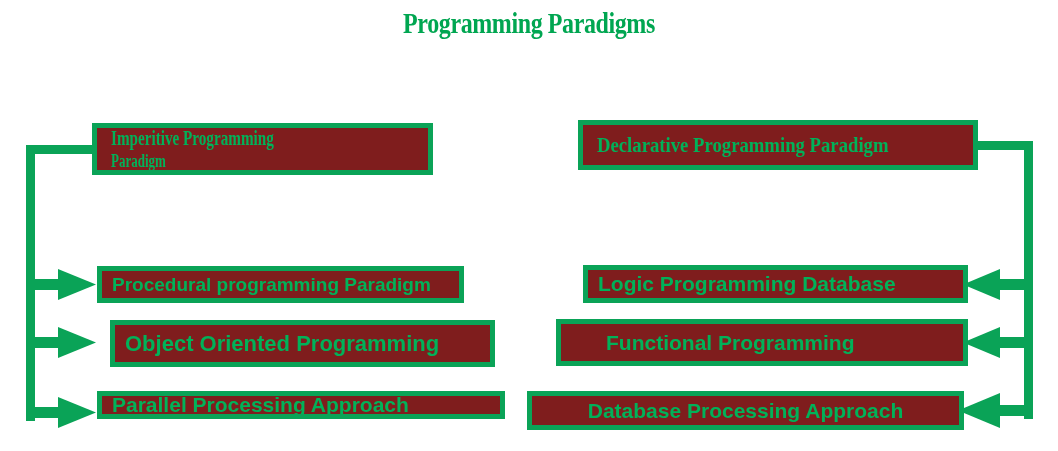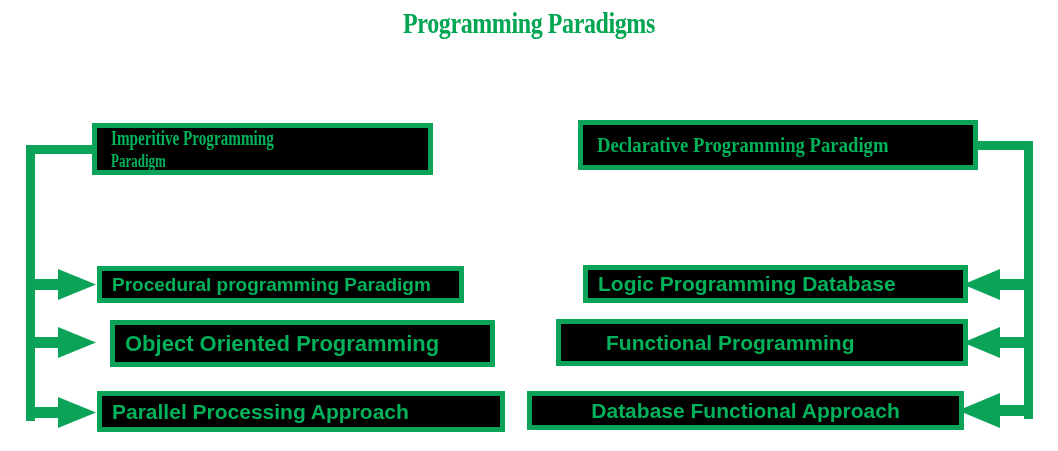--- a/index.html
+++ b/index.html
@@ -25,21 +25,21 @@
     font-size:30px;
     color:#00a651;
     letter-spacing:-0.5px;
     transform:scaleX(0.80);
     transform-origin:center top;
     white-space:nowrap;
   }
   .box{
     position:absolute;
     box-sizing:border-box;
-    background:#000000;
+    background:#7f1d1d;
     border:5px solid #0aa357;
     display:flex;
     align-items:center;
     color:#00b259;
     font-weight:bold;
     white-space:nowrap;
     overflow:hidden;
   }
   .box span{display:block;width:100%;}
 
@@ -113,33 +113,33 @@
   </div>
 
   <div class="box sans-box pad-l-sm" style="left:97px;top:266px;width:367px;height:37px;font-size:19px;">
     <span>Procedural programming Paradigm</span>
   </div>
 
   <div class="box sans-box pad-l-sm" style="left:98px;top:320px;width:385px;height:47px;font-size:22px;margin-left:12px;">
     <span>Object Oriented Programming</span>
   </div>
 
-  <div class="box sans-box pad-l-sm" style="left:97px;top:391px;width:408px;height:41px;font-size:21px;">
+  <div class="box sans-box pad-l-sm" style="left:97px;top:391px;width:408px;height:28px;font-size:21px;">
     <span>Parallel Processing  Approach</span>
   </div>
 
   <div class="box serif-box pad-l" style="left:578px;top:120px;width:400px;height:50px;font-size:22px;">
     <span>Declarative Programming Paradigm</span>
   </div>
 
   <div class="box sans-box pad-l-sm" style="left:583px;top:265px;width:385px;height:38px;font-size:21px;">
     <span>Logic Programming Database</span>
   </div>
 
   <div class="box sans-box" style="left:556px;top:319px;width:412px;height:47px;font-size:21px;padding-left:45px;">
     <span>Functional Programming</span>
   </div>
 
   <div class="box sans-box ctr" style="left:527px;top:391px;width:437px;height:39px;font-size:21px;">
-    <span>Database Functional Approach</span>
+    <span>Database Processing Approach</span>
   </div>
 
 </div>
 
 </body></html>

